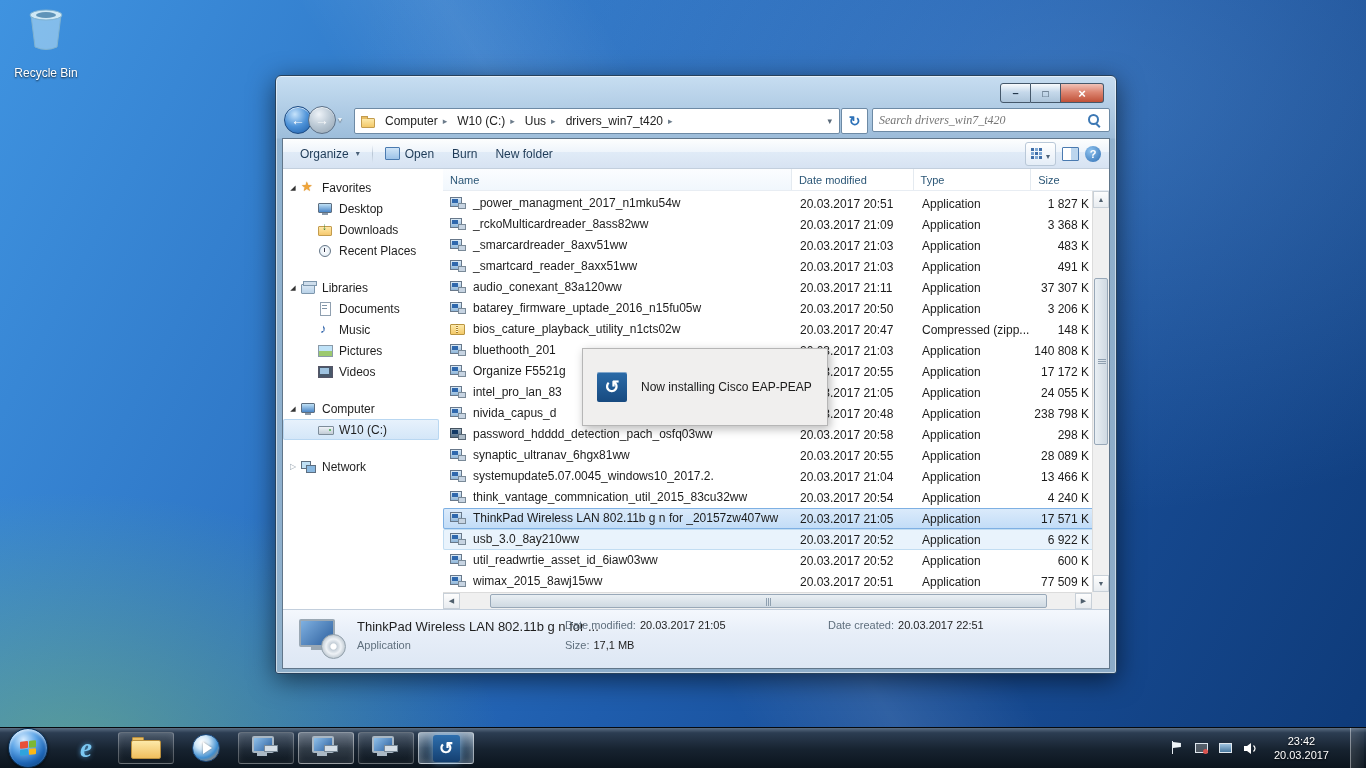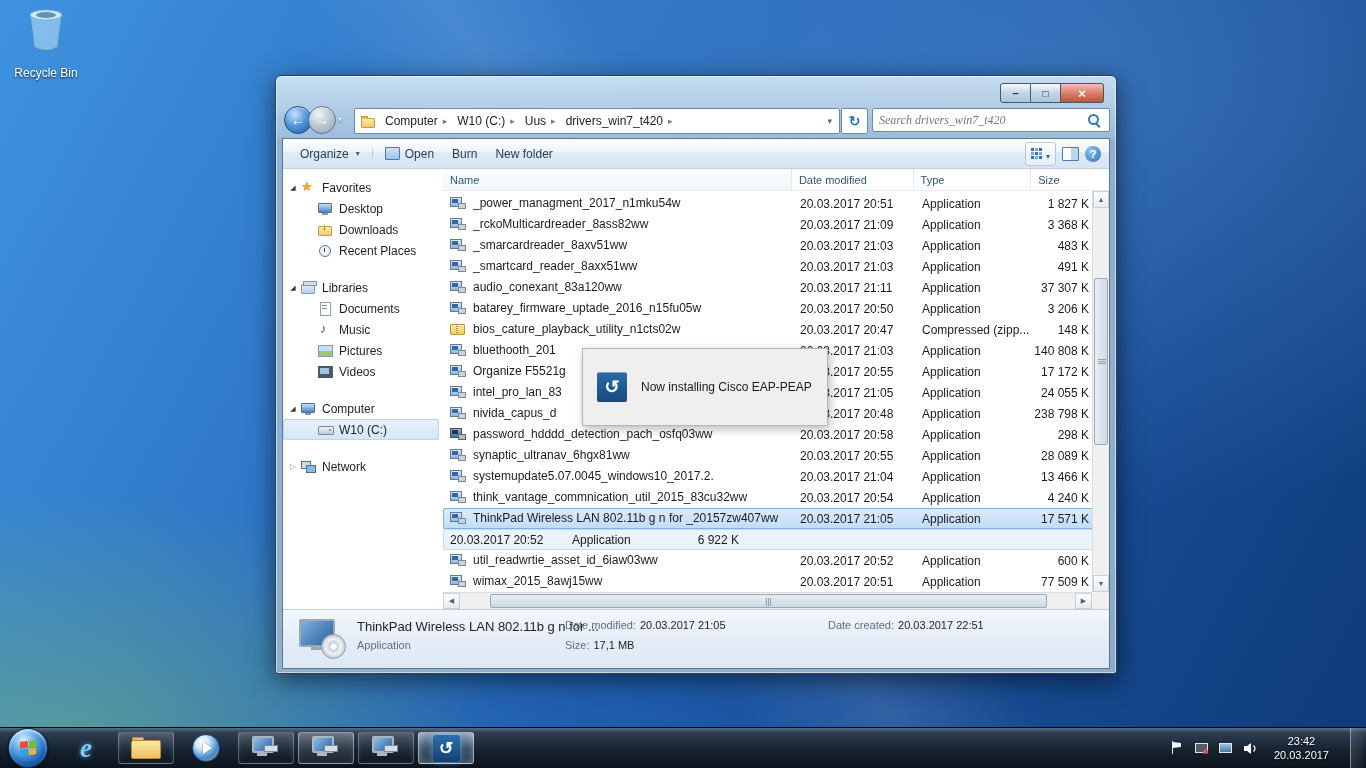--- a/index.html
+++ b/index.html
@@ -477,20 +477,24 @@
             <div class="file-row selected">
               <div class="cell c-name">
                 <span class="file-icon icon-app"></span>
                 <span>ThinkPad Wireless LAN  802.11b g n  for _20157zw407ww</span>
               </div>
               <div class="cell c-date">20.03.2017 21:05</div>
               <div class="cell c-type">Application</div>
               <div class="cell c-size">17 571 K</div>
             </div>
             <div class="file-row hover">
+              <div class="cell c-name">
+                <span class="file-icon icon-app"></span>
+                <span>usb_3.0_8ay210ww</span>
+              </div>
               <div class="cell c-date">20.03.2017 20:52</div>
               <div class="cell c-type">Application</div>
               <div class="cell c-size">6 922 K</div>
             </div>
             <div class="file-row">
               <div class="cell c-name">
                 <span class="file-icon icon-app"></span>
                 <span>util_readwrtie_asset_id_6iaw03ww</span>
               </div>
               <div class="cell c-date">20.03.2017 20:52</div>

